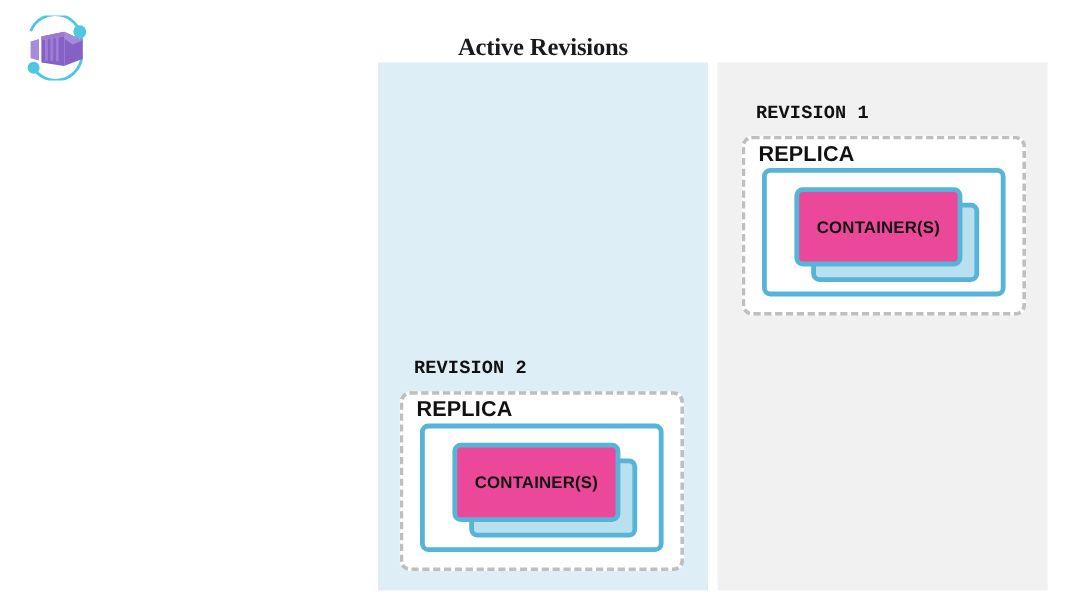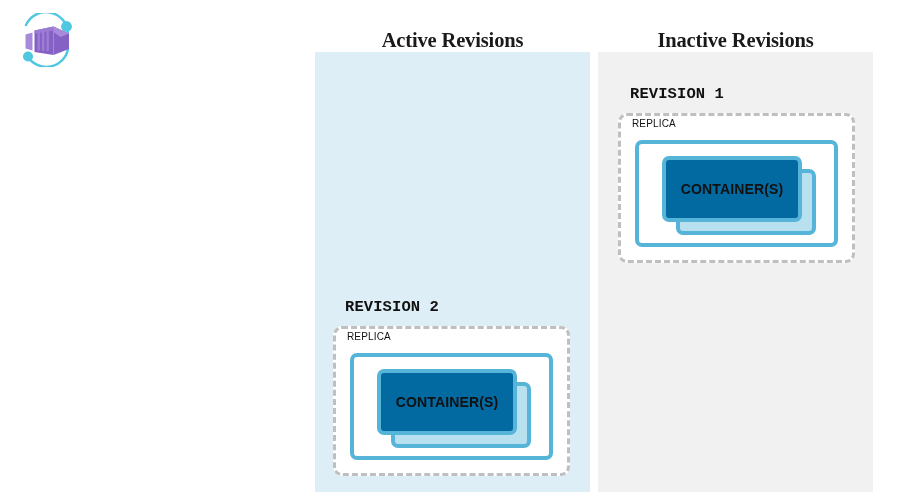--- a/index.html
+++ b/index.html
@@ -129,22 +129,22 @@
     border-radius: 9px;
     background: #ffffff;
     box-sizing: border-box;
   }
 
   
   .replica-label {
     position: absolute;
     left: 14px;
     top: 33px;
-    font-size: 10px;
-    font-weight: 400;
+    font-size: 18px;
+    font-weight: 700;
     color: #111111;
     letter-spacing: 0.15px;
     white-space: nowrap;
     z-index: 4;
   }
 
   .replica-box {
     position: absolute;
     left: 17px;
     top: 55px;
@@ -171,21 +171,21 @@
     z-index: 5;
   }
   .container-front {
     position: absolute;
     left: 44px;
     top: 71px;
     width: 140px;
     height: 66px;
     border: 4px solid #56b4d9;
     border-radius: 7px;
-    background: #0369a1;
+    background: #ec4899;
     box-sizing: border-box;
     z-index: 6;
     display: flex;
     align-items: center;
     justify-content: center;
   }
   .container-label {
     font-size: 14px;
     font-weight: 700;
     color: #111111;
@@ -217,21 +217,20 @@
         <rect x="34.5" y="17.6" width="2.4" height="20.4" fill="#9d7ed4"></rect>
 
         <path d="M41.5 13.5 L57.0 20.5 L57.0 36.0 L41.5 42.0 Z" fill="#8661c5"></path>
         <path d="M41.5 13.5 L57.0 20.5 L48.5 24.0 L41.5 19.0 Z" fill="#a78bda"></path>
       </svg>
     </div>
 
   </div>
 
   <div class="col-title" id="active-title">Active Revisions</div>
-  <div class="col-title" id="inactive-title">Inactive Revisions</div>
 
   <div class="column" id="active-column"></div>
   <div class="column" id="inactive-column"></div>
 
   <div class="revision-group" id="revision-1">
     <div class="revision-label">REVISION 1</div>
     <div class="revision-box"></div>
     <div class="replica-label">REPLICA</div>
     <div class="replica-box"></div>
     <div class="container-back"></div>

